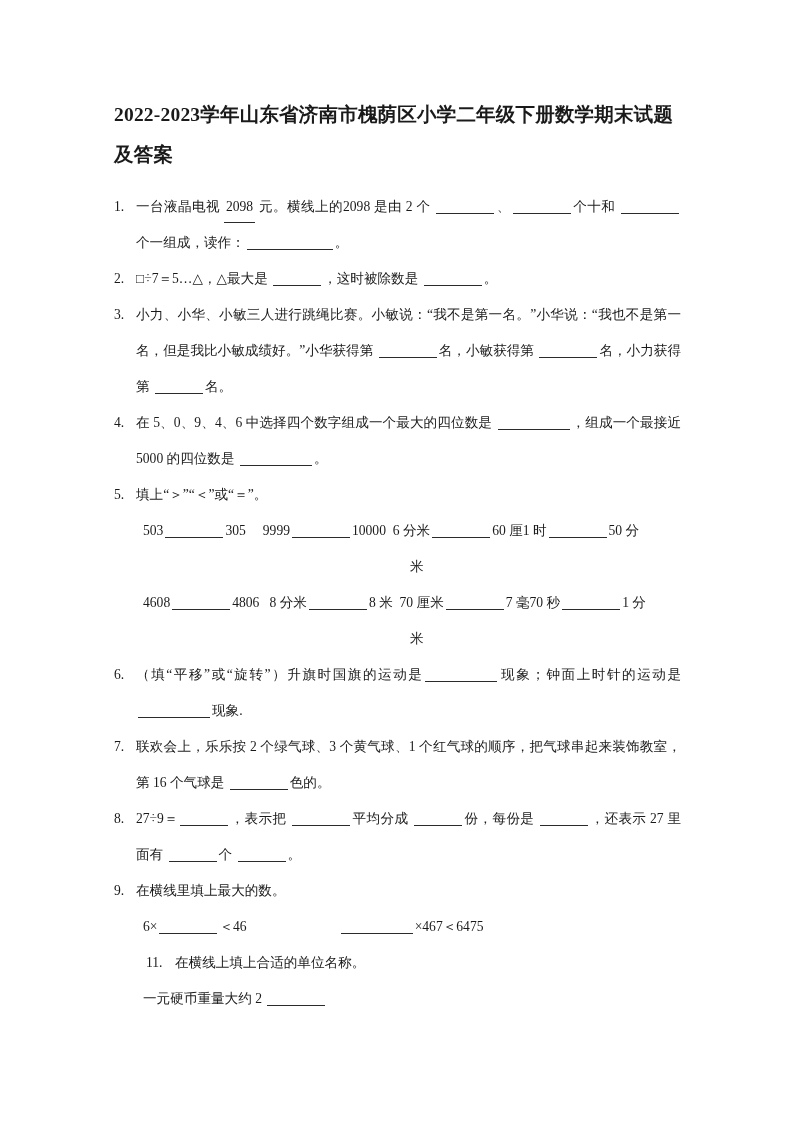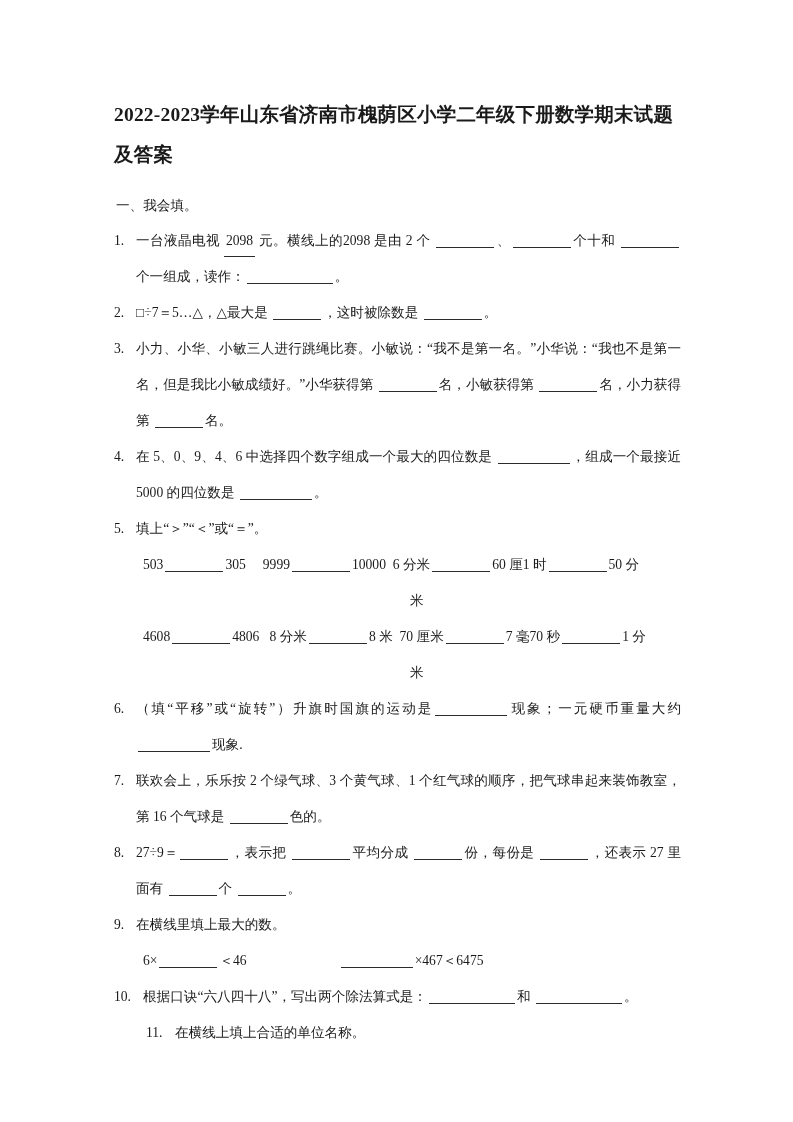--- a/index.html
+++ b/index.html
@@ -105,21 +105,20 @@
 
   .nowrap { white-space: nowrap; text-align: right; }
 </style>
 </head>
 <body>
 
 <div class="page">
 
   <h1 class="doc-title">2022-2023学年山东省济南市槐荫区小学二年级下册数学期末试题及答案</h1>
 
-  <div class="section-head">一、我会填。</div>
 
   <div class="q">
     <span class="num">1.</span>
     <span class="body"><span>一台液晶电视 </span><span class="u-num">2098</span><span> 元。横线上的2098 是由 2 个 </span><span class="blank b-md"></span><span>、</span><span class="blank b-md"></span><span>个十和 </span><span class="blank b-md"></span><span>个一组成，读作：</span><span class="blank b-xl"></span><span>。</span></span>
   </div>
 
   <div class="q">
     <span class="num">2.</span>
     <span class="body"><span>□÷7＝5…△，△最大是 </span><span class="blank b-sm"></span><span>，这时被除数是 </span><span class="blank b-md"></span><span>。</span></span>
   </div>
@@ -140,42 +139,39 @@
   </div>
 
   <div class="cmp-row"><span class="cmp-cell"><span>503</span><span class="blank b-md"></span><span>305</span></span>&nbsp;&nbsp;&nbsp;&nbsp;&nbsp;<span class="cmp-cell"><span>9999</span><span class="blank b-md"></span><span>10000</span></span>&nbsp;&nbsp;<span class="cmp-cell"><span>6 分米</span><span class="blank b-md"></span><span>60 厘</span></span><span class="cmp-cell"><span>1 时</span><span class="blank b-md"></span><span>50 分</span></span></div>
   <div class="cmp-wrapline">米</div>
 
   <div class="cmp-row"><span class="cmp-cell"><span>4608</span><span class="blank b-md"></span><span>4806</span></span>&nbsp;&nbsp;&nbsp;<span class="cmp-cell"><span>8 分米</span><span class="blank b-md"></span><span>8 米</span></span>&nbsp;&nbsp;<span class="cmp-cell"><span>70 厘米</span><span class="blank b-md"></span><span>7 毫</span></span><span class="cmp-cell"><span>70 秒</span><span class="blank b-md"></span><span>1 分</span></span></div>
   <div class="cmp-wrapline">米</div>
 
   <div class="q">
     <span class="num">6.</span>
-    <span class="body"><span>（填“平移”或“旋转”）升旗时国旗的运动是</span><span class="blank b-lg"></span><span>现象；一元硬币重量大约</span><span class="blank b-lg"></span><span>现象.</span></span>
+    <span class="body"><span>（填“平移”或“旋转”）升旗时国旗的运动是</span><span class="blank b-lg"></span><span>现象；钟面上时针的运动是</span><span class="blank b-lg"></span><span>现象.</span></span>
   </div>
 
   <div class="q">
     <span class="num">7.</span>
     <span class="body"><span>联欢会上，乐乐按 2 个绿气球、3 个黄气球、1 个红气球的顺序，把气球串起来装饰教室，第 16 个气球是 </span><span class="blank b-md"></span><span>色的。</span></span>
   </div>
 
   <div class="q">
     <span class="num">8.</span>
     <span class="body"><span>27÷9＝</span><span class="blank b-sm"></span><span>，表示把 </span><span class="blank b-md"></span><span>平均分成 </span><span class="blank b-sm"></span><span>份，每份是 </span><span class="blank b-sm"></span><span>，还表示 27 里面有 </span><span class="blank b-sm"></span><span>个 </span><span class="blank b-sm"></span><span>。</span></span>
   </div>
 
   <div class="q">
     <span class="num">9.</span>
     <span class="body">在横线里填上最大的数。</span>
   </div>
   <div class="eq-row"><span class="nowrap"><span>6×</span><span class="blank b-md"></span><span>＜46</span></span><span class="eq-gap"></span><span class="nowrap"><span class="blank b-lg"></span><span>×467＜6475</span></span></div>
 
-  <div class="q" style="padding-left:29px;">
-    <span class="num">10.</span>
-    <span class="body"><span>根据口诀“六八四十八”，写出两个除法算式是：</span><span class="blank b-xl"></span><span>和 </span><span class="blank b-xl"></span><span>。</span></span>
-  </div>
 
   <div class="q" style="padding-left:29px;margin-left:32px;">
     <span class="num">11.</span>
     <span class="body">在横线上填上合适的单位名称。</span>
   </div>
+  <div class="sub"><span>一元硬币重量大约 2 </span><span class="blank b-md"></span></div>
 
 </div>
 
 </body></html>

